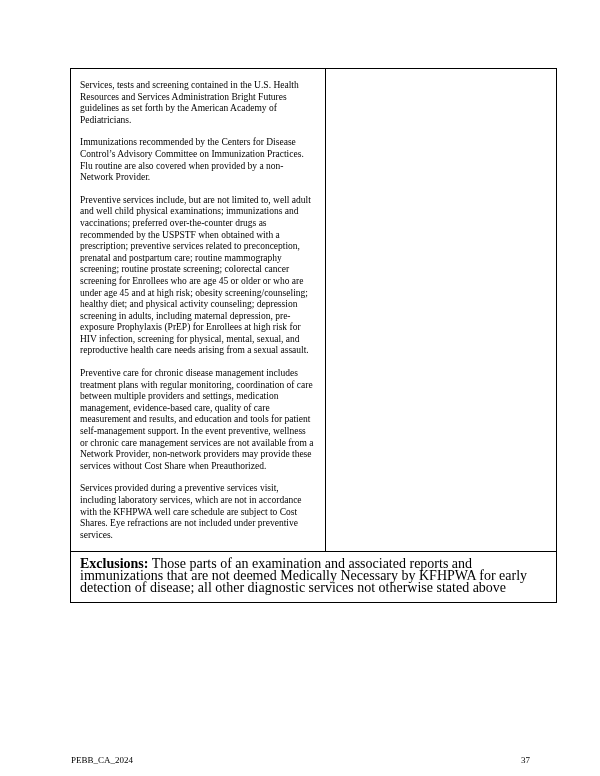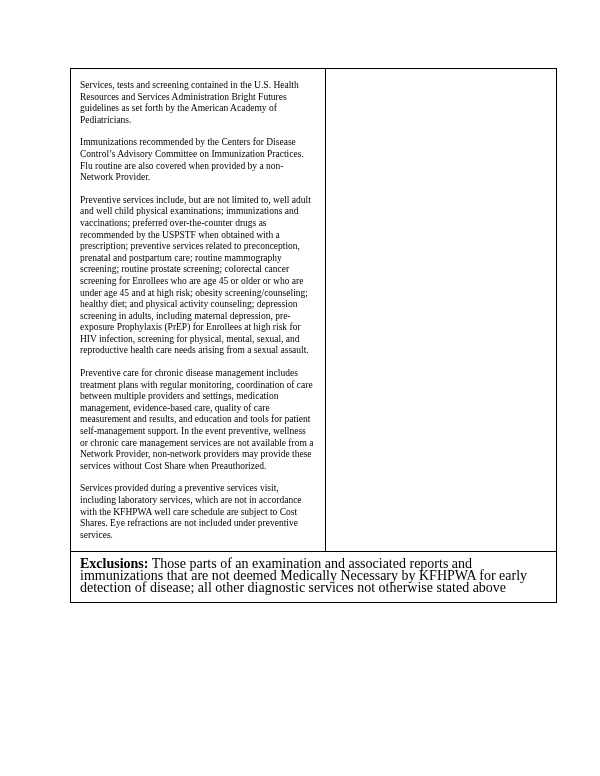--- a/index.html
+++ b/index.html
@@ -66,14 +66,18 @@
         <p>Services provided during a preventive services visit, including laboratory services, which are not in accordance with the KFHPWA well care schedule are subject to Cost Shares. Eye refractions are not included under preventive services.</p>
       </div>
       <div class="cell-right"></div>
     </div>
     <div class="exclusions-row">
       <span class="exclusions-label">Exclusions:</span>
       <span>Those parts of an examination and associated reports and immunizations that are not deemed Medically Necessary by KFHPWA for early detection of disease; all other diagnostic services not otherwise stated above</span>
     </div>
   </div>
 
+  <div class="footer">
+    <span>PEBB_CA_2024</span>
+    <span>37</span>
+  </div>
 
 </div>
 
 </body></html>

